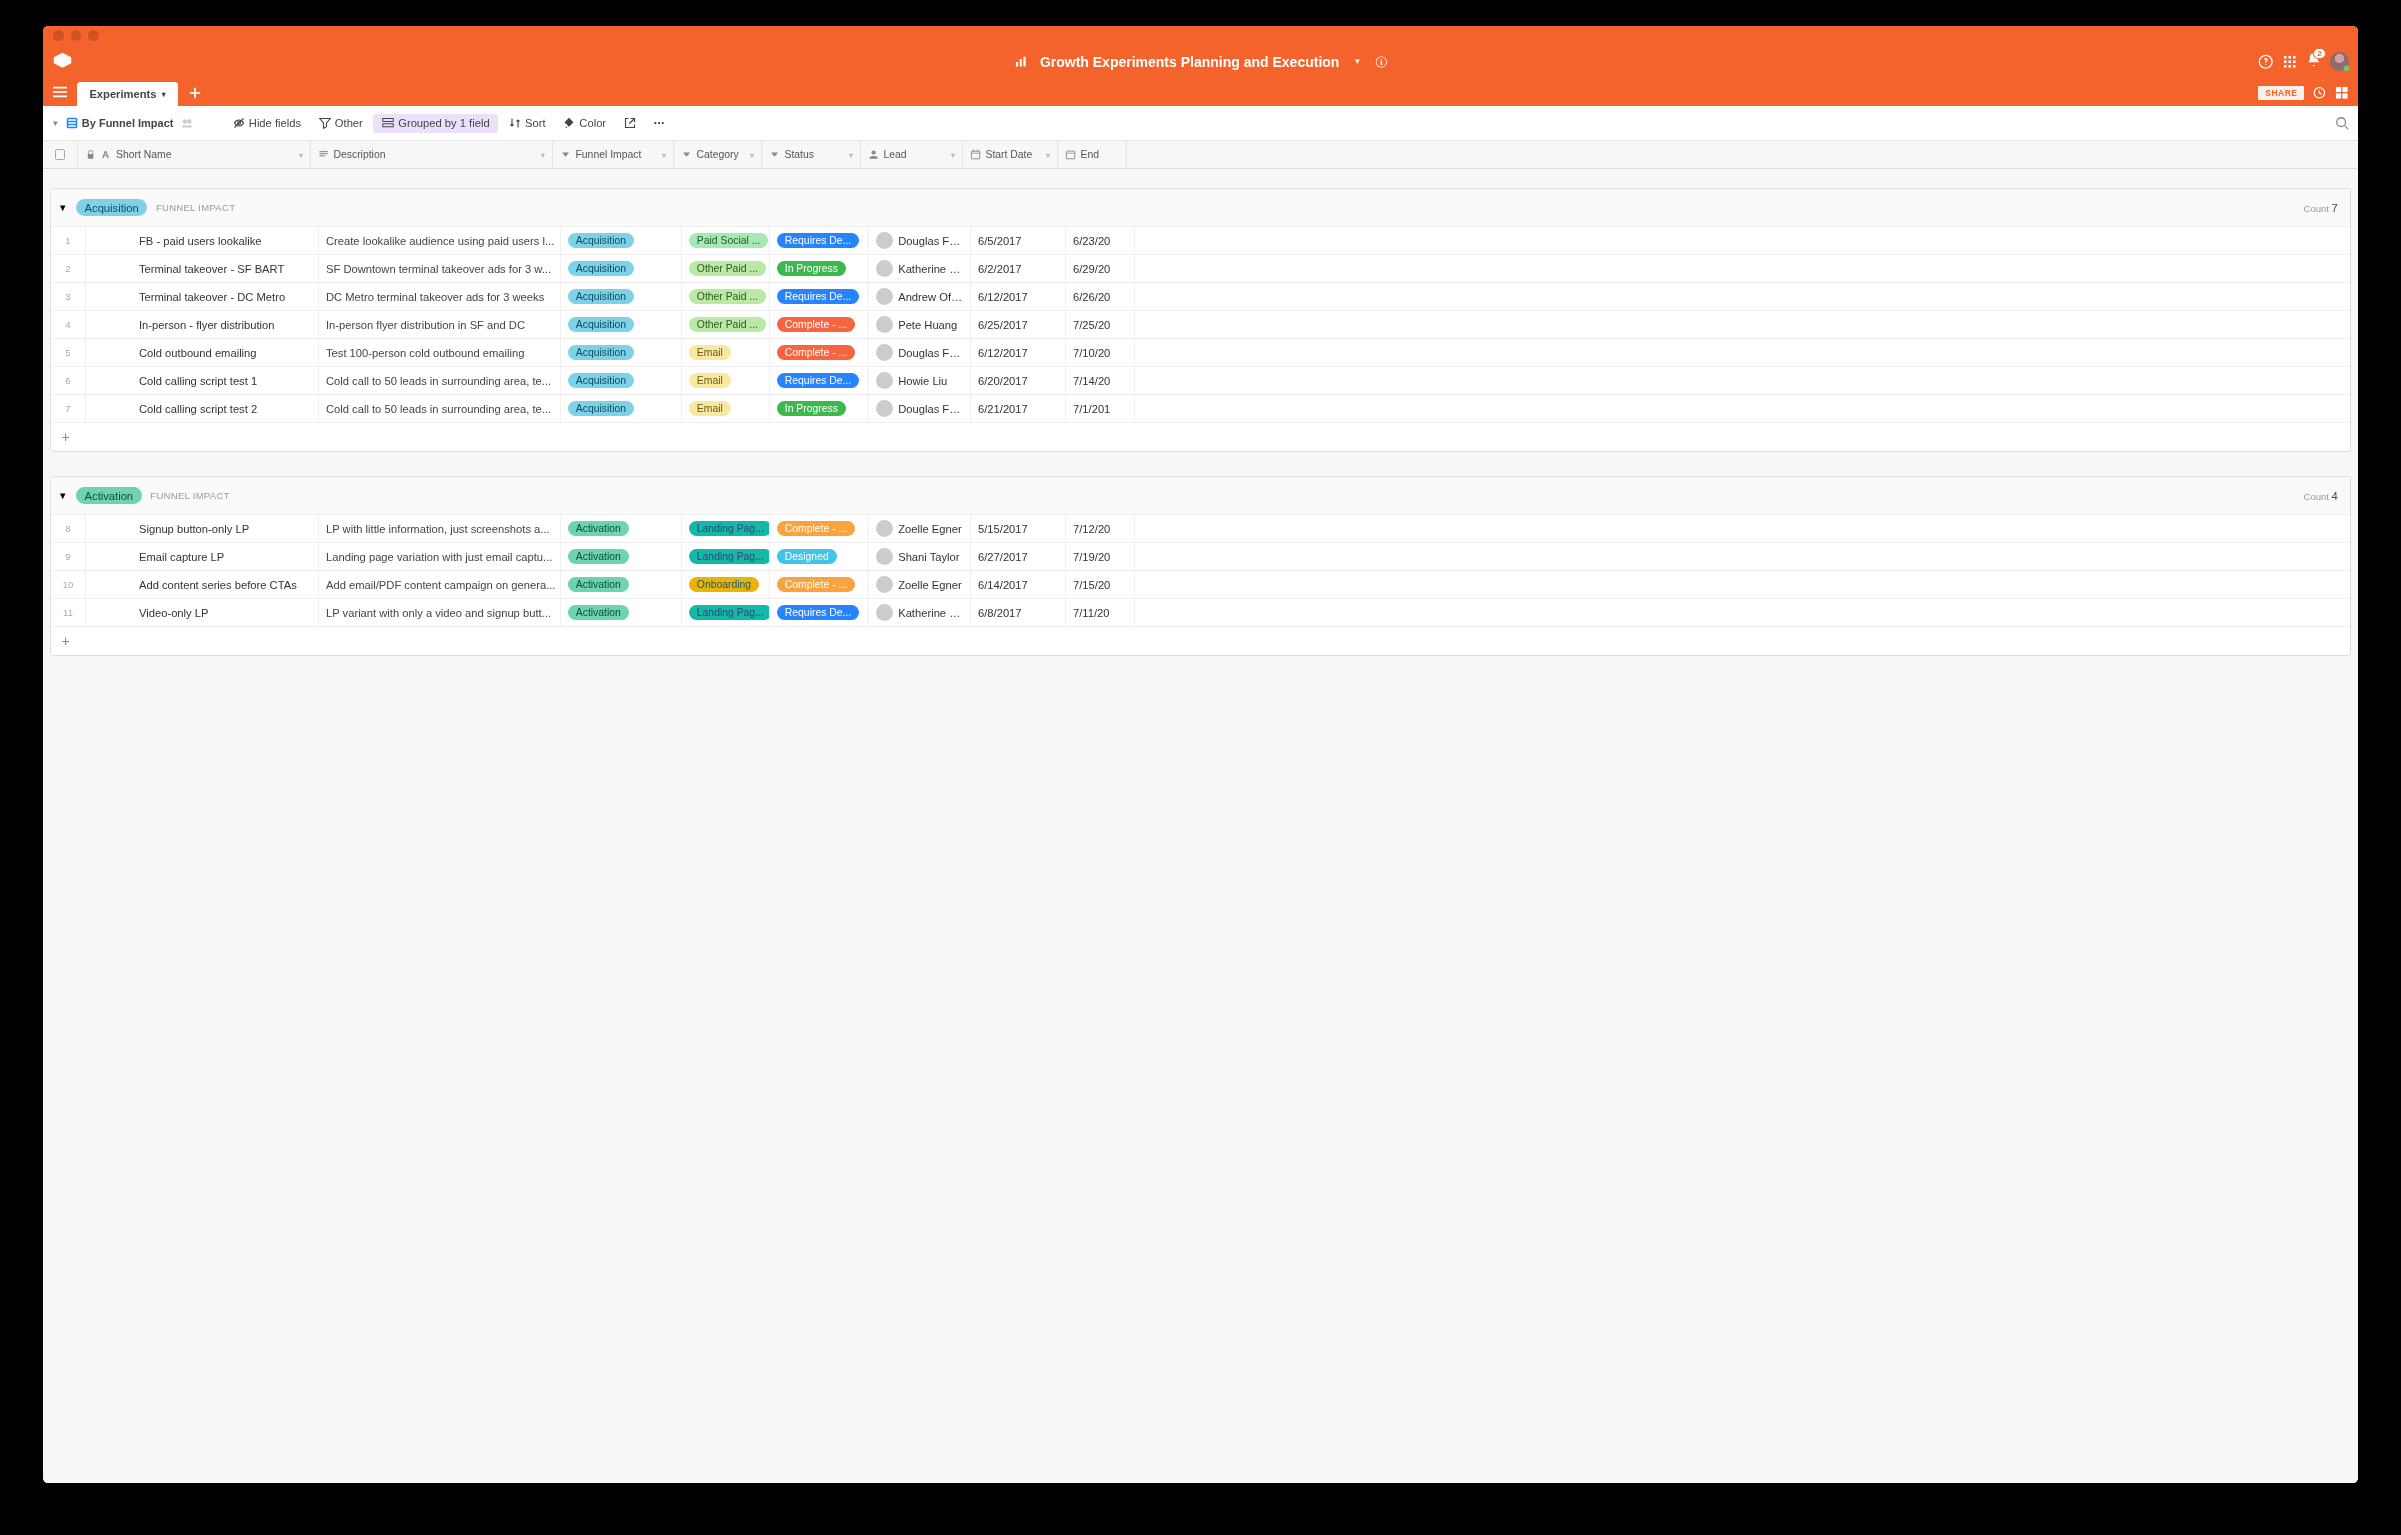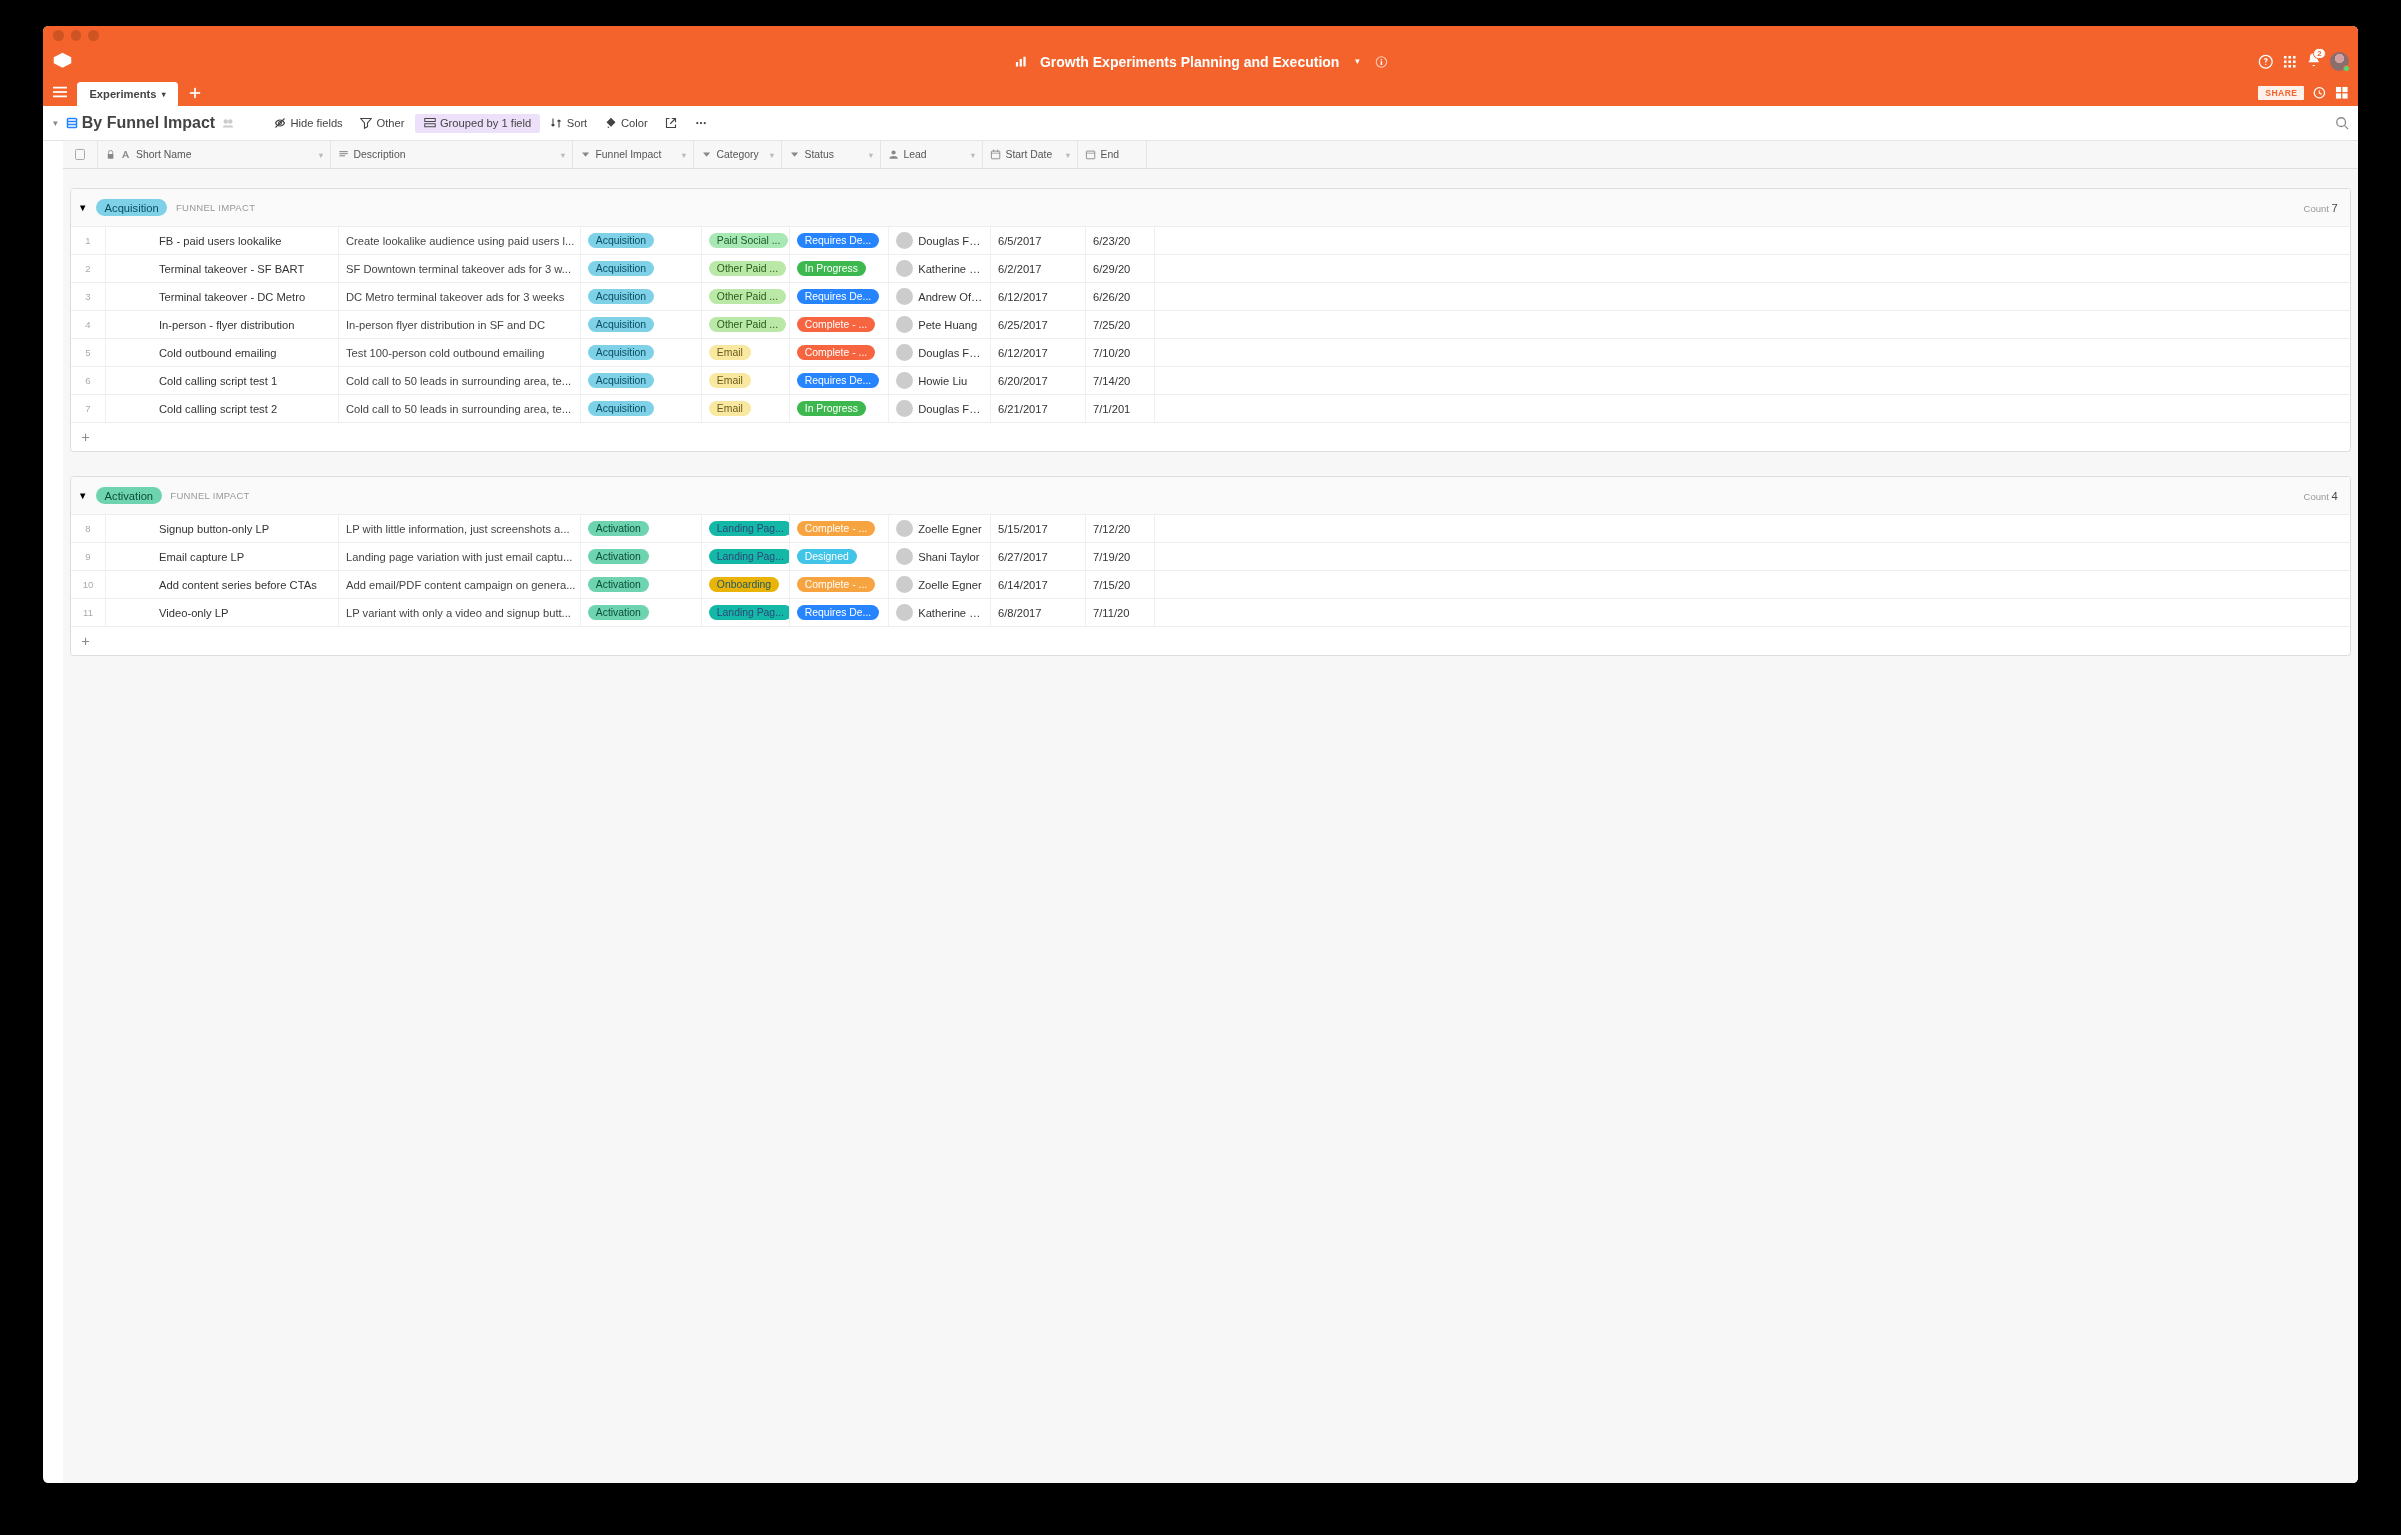--- a/index.html
+++ b/index.html
@@ -17,24 +17,24 @@
 .avatar-sm { width: 19px; height: 19px; border-radius: 50%; background: #8a6d6d; position: relative; background-image: radial-gradient(circle at 50% 35%, #d4a0a0 30%, #8a6d6d 31%); }
 .avatar-dot { position: absolute; bottom: -0.9px; right: -0.9px; width: 7px; height: 7px; background: #4ade80; border-radius: 50%; border: 0.9px solid #f3632b; }
 .tabbar { background: #f3632b; height: 28px; display: flex; align-items: flex-end; padding-left: 5.2px; position: relative; }
 .menu-btn { width: 24px; height: 24px; display: flex; align-items: center; justify-content: center; margin-right: 5.2px; margin-bottom: 1.7px; cursor: pointer; }
 .tab { background: #fff; color: #444; padding: 6px 12px; border-radius: 3.5px 3.5px 0 0; font-size: 11.2px; font-weight: 600; display: flex; align-items: center; gap: 5.2px; cursor: pointer; }
 .tab-add { width: 21px; height: 21px; display: flex; align-items: center; justify-content: center; margin-left: 7px; margin-bottom: 2.6px; border-radius: 3.5px; cursor: pointer; }
 .tabbar-right { position: absolute; right: 8.6px; bottom: 5.2px; display: flex; align-items: center; gap: 7px; }
 .share-btn { background: rgba(255,255,255,0.9); color: #f3632b; font-size: 8.6px; font-weight: 700; letter-spacing: 0.4px; padding: 1.7px 7px; border-radius: 1px; cursor: pointer; }
 .toolbar { height: 35px; border-bottom: 0.9px solid #e5e5e5; display: flex; align-items: center; padding: 0 8.6px; gap: 3.5px; font-size: 11.2px; color: #444; background: #fff; }
 .tbtn { display: flex; align-items: center; gap: 4.3px; padding: 3.5px 7px; border-radius: 2.6px; cursor: pointer; }
-.view-name { font-weight: 600; font-size: 16px; }
+.view-name { font-weight: 600; font-size: 11px; }
 .grouped-pill { background: #ede0fa; padding: 3.5px 8.6px; border-radius: 2.6px; display: flex; align-items: center; gap: 4.3px; cursor: pointer; }
 .toolbar-spacer { flex: 1; }
-.grid-container { flex: 1; overflow: auto; background: #f7f7f7; position: relative; margin-left: 20px; }
+.grid-container { flex: 1; overflow: auto; background: #f7f7f7; position: relative; }
 .col-header { display: flex; height: 28px; background: #f7f7f7; border-bottom: 0.9px solid #ddd; font-size: 10.4px; color: #555; }
 .hcell { display: flex; align-items: center; padding: 0 7px; border-right: 0.9px solid #e5e5e5; gap: 4.3px; position: relative; }
 .hcell .exp { margin-left: auto; color: #bbb; font-size: 8.6px; }
 .c-check { width: 35px; justify-content: center; }
 .c-name { width: 233px; }
 .c-desc { width: 242px; }
 .c-funnel { width: 121px; }
 .c-cat { width: 88px; }
 .c-status { width: 99px; }
 .c-lead { width: 102px; }

